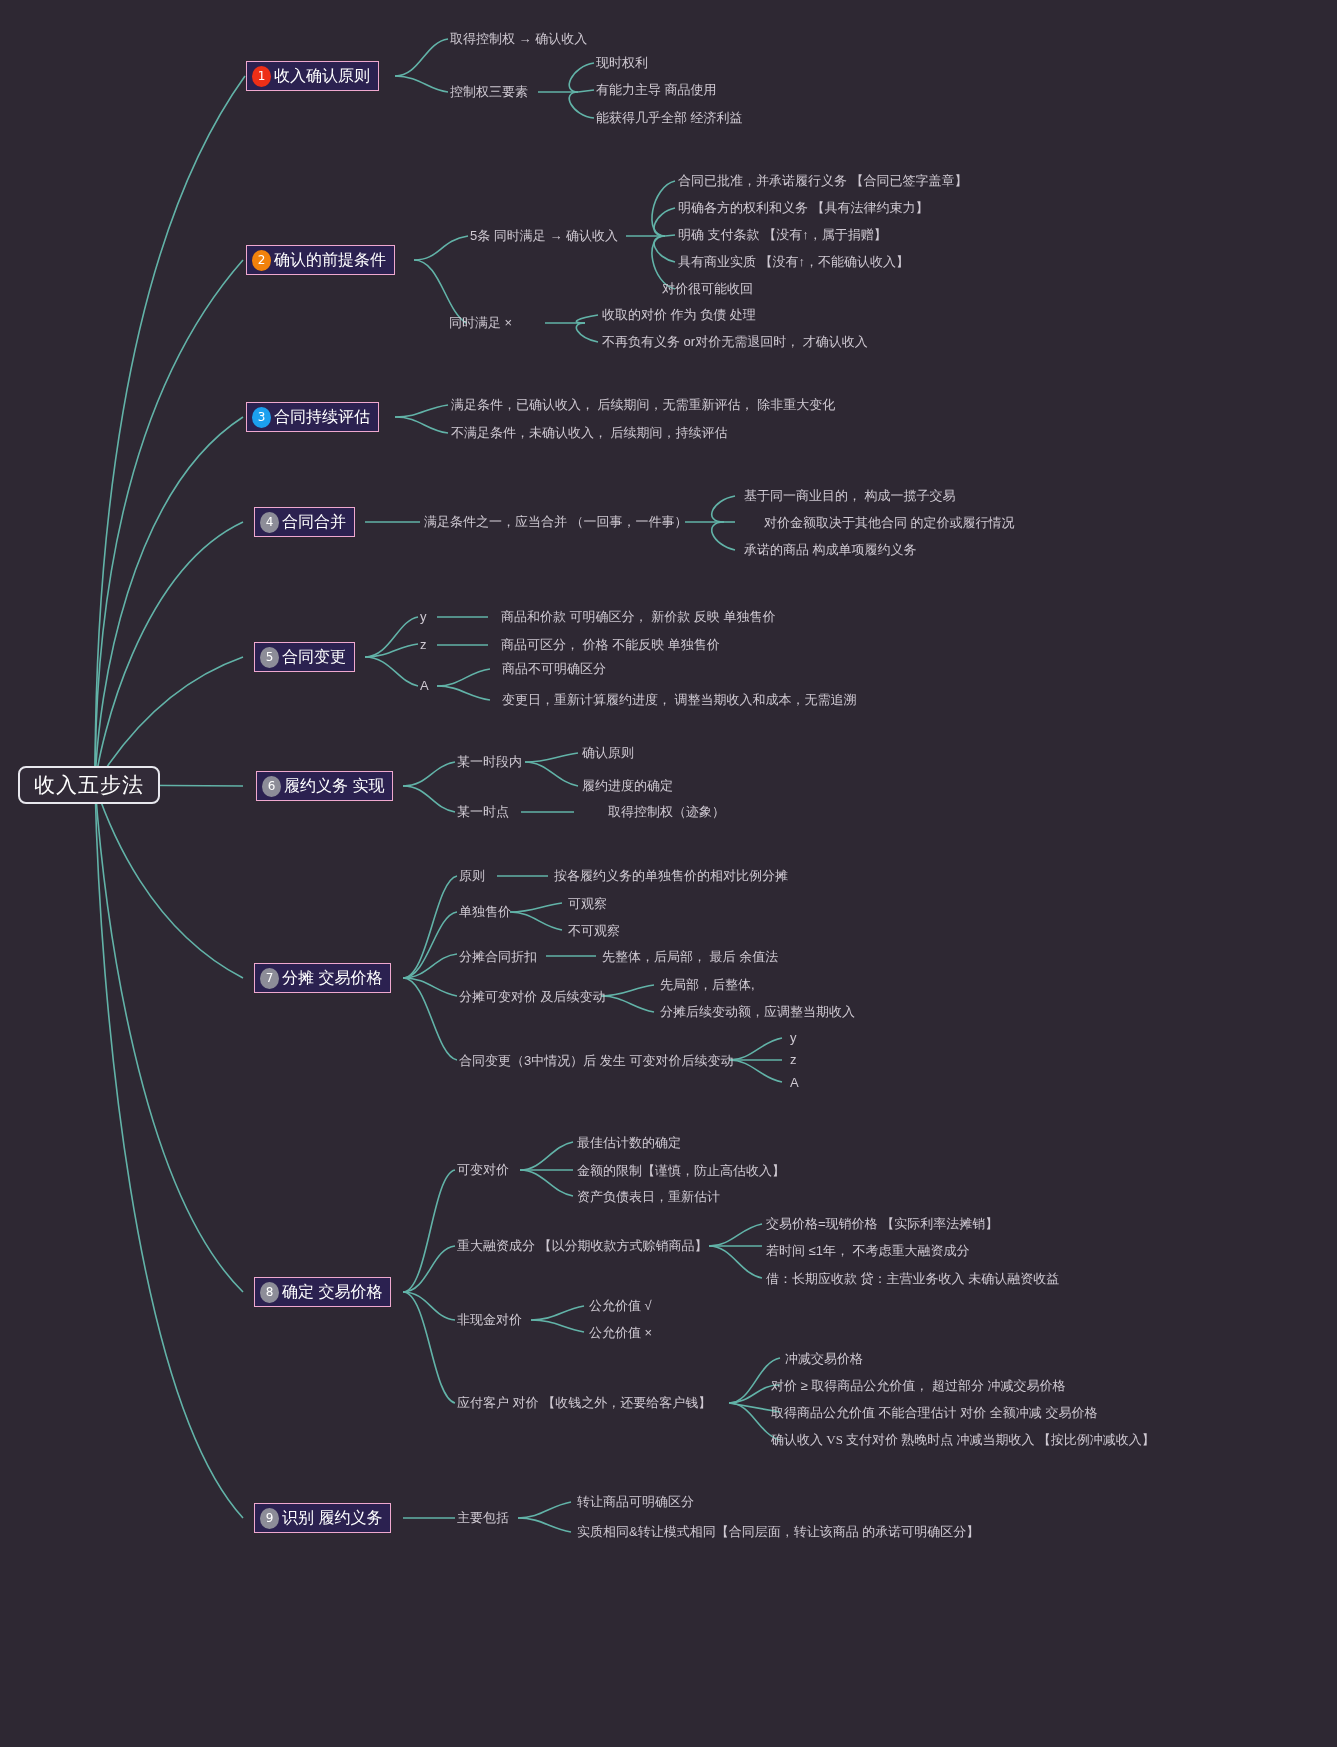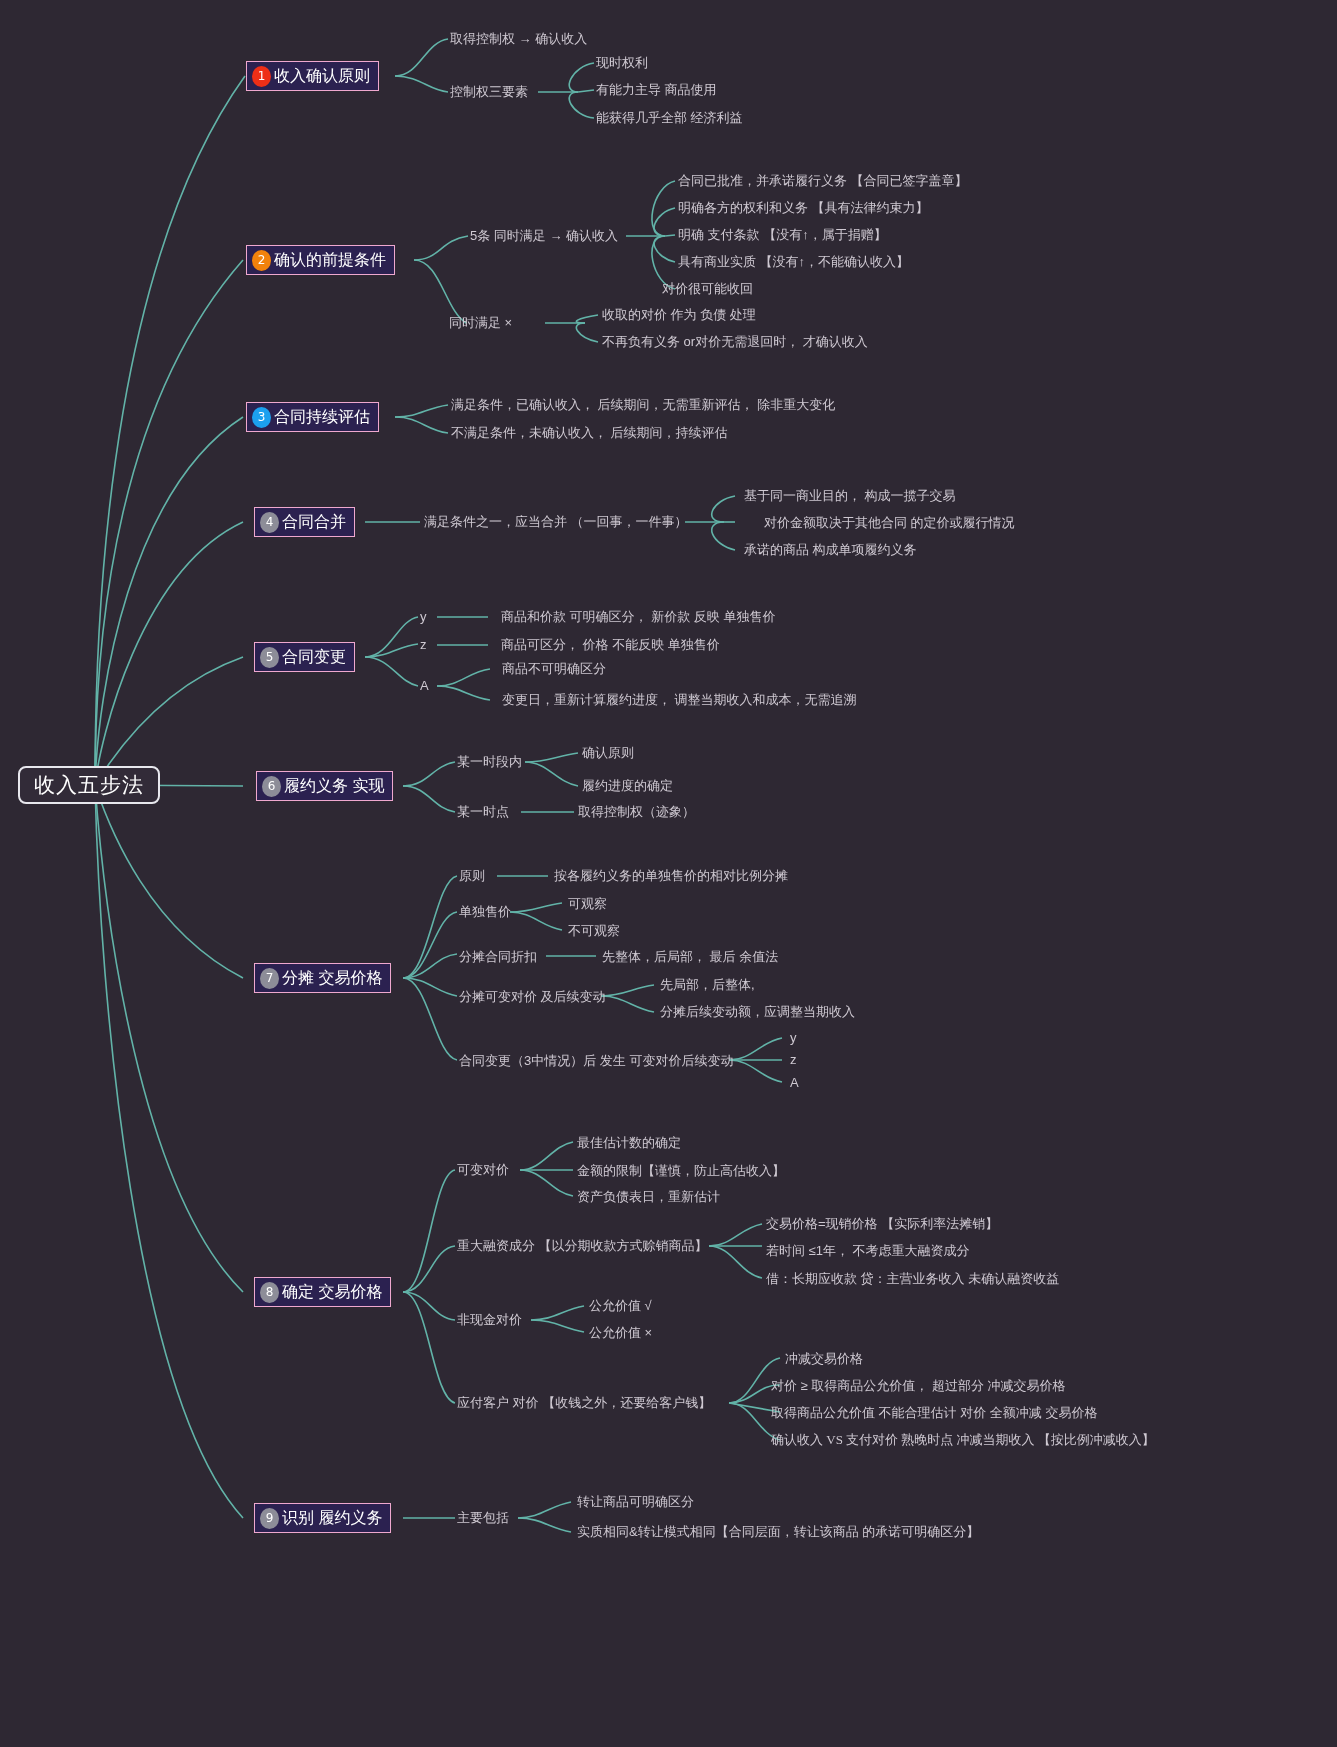--- a/index.html
+++ b/index.html
@@ -242,21 +242,21 @@
   <div class="txt" style="left:502px; top:693px;">变更日，重新计算履约进度， 调整当期收入和成本，无需追溯</div>
 
   <div class="step-node" style="left:256px; top:771px;">
     <span class="step-badge" style="background:#8d8d98;">6</span>
     <span class="step-label">履约义务 实现</span>
   </div>
   <div class="txt" style="left:457px; top:755px;">某一时段内</div>
   <div class="txt" style="left:582px; top:746px;">确认原则</div>
   <div class="txt" style="left:582px; top:779px;">履约进度的确定</div>
   <div class="txt" style="left:457px; top:805px;">某一时点</div>
-  <div class="txt" style="left:578px; top:805px;">取得控制权（迹象）</div>
+  <div class="txt" style="left:608px; top:805px;">取得控制权（迹象）</div>
 
   <div class="step-node" style="left:254px; top:963px;">
     <span class="step-badge" style="background:#8d8d98;">7</span>
     <span class="step-label">分摊 交易价格</span>
   </div>
   <div class="txt" style="left:459px; top:869px;">原则</div>
   <div class="txt" style="left:554px; top:869px;">按各履约义务的单独售价的相对比例分摊</div>
   <div class="txt" style="left:459px; top:905px;">单独售价</div>
   <div class="txt" style="left:568px; top:897px;">可观察</div>
   <div class="txt" style="left:568px; top:924px;">不可观察</div>

